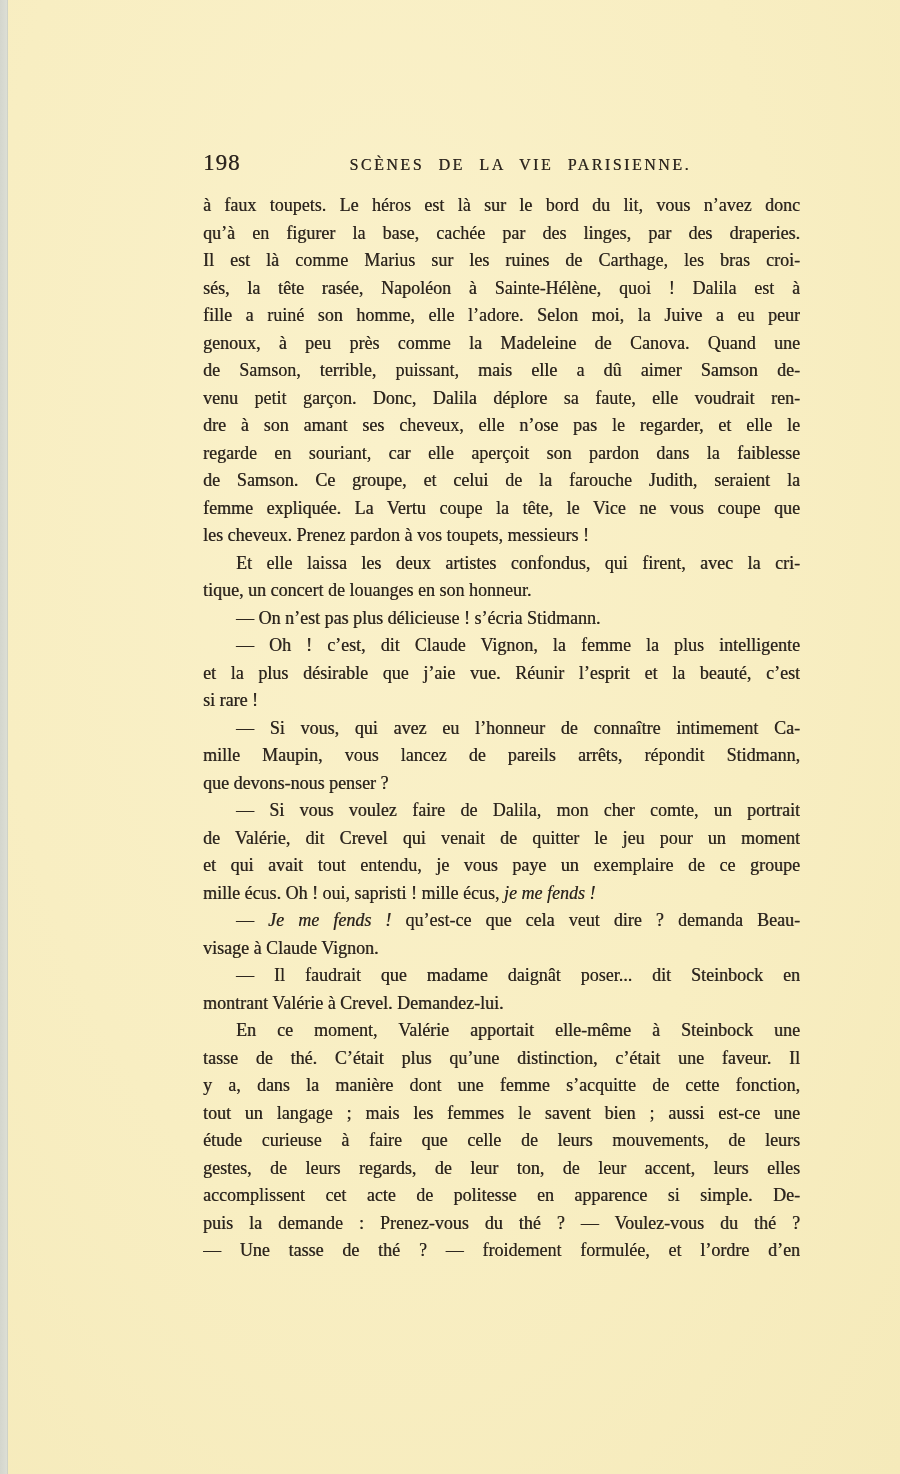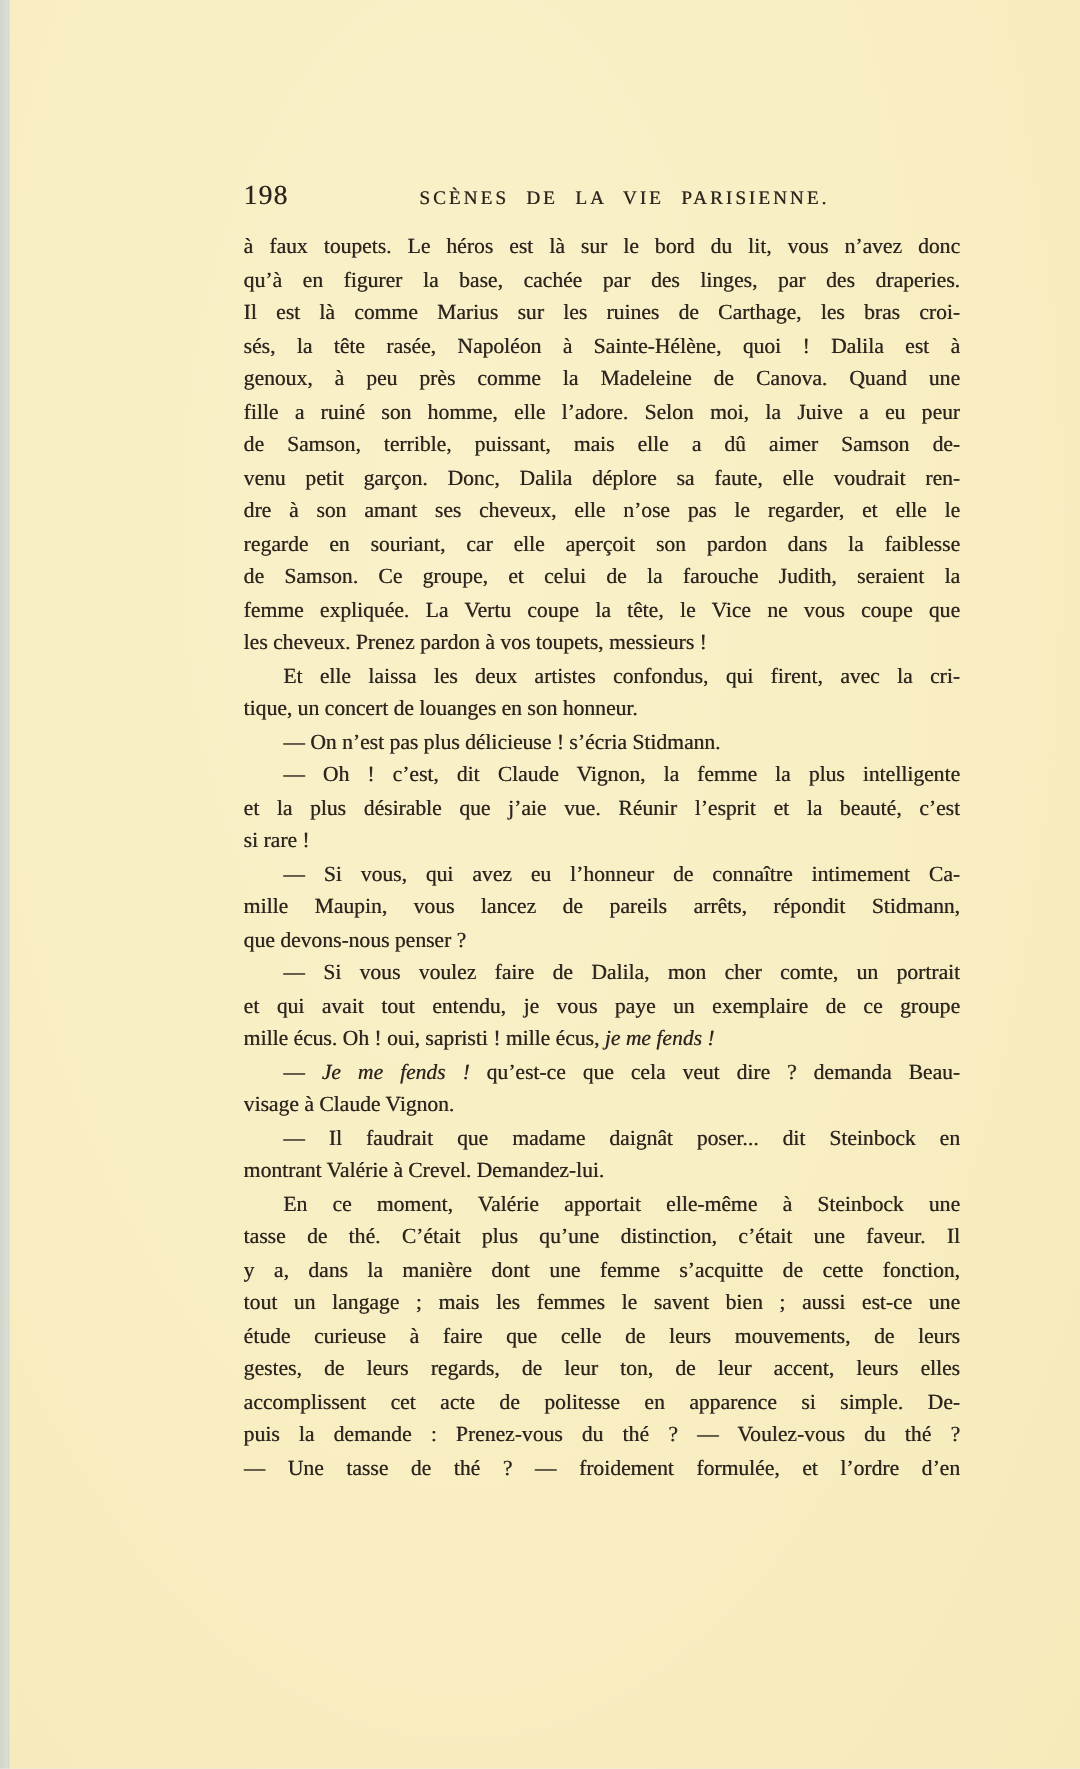--- a/index.html
+++ b/index.html
@@ -74,39 +74,40 @@
   <div class="text-block">
     <div class="page-header">
       <span class="page-number">198</span>
       <span class="running-title">SCÈNES DE LA VIE PARISIENNE.</span>
     </div>
     <div class="body-text">
         <div class="line just"><span>à faux toupets. Le héros est là sur le bord du lit, vous n’avez donc</span></div>
         <div class="line just"><span>qu’à en figurer la base, cachée par des linges, par des draperies.</span></div>
         <div class="line just"><span>Il est là comme Marius sur les ruines de Carthage, les bras croi-</span></div>
         <div class="line just"><span>sés, la tête rasée, Napoléon à Sainte-Hélène, quoi ! Dalila est à</span></div>
+        <div class="line just"><span>fille a ruiné son homme, elle l’adore. Selon moi, la Juive a eu peur</span></div>
         <div class="line just"><span>genoux, à peu près comme la Madeleine de Canova. Quand une</span></div>
-        <div class="line just"><span>fille a ruiné son homme, elle l’adore. Selon moi, la Juive a eu peur</span></div>
         <div class="line just"><span>de Samson, terrible, puissant, mais elle a dû aimer Samson de-</span></div>
         <div class="line just"><span>venu petit garçon. Donc, Dalila déplore sa faute, elle voudrait ren-</span></div>
         <div class="line just"><span>dre à son amant ses cheveux, elle n’ose pas le regarder, et elle le</span></div>
         <div class="line just"><span>regarde en souriant, car elle aperçoit son pardon dans la faiblesse</span></div>
         <div class="line just"><span>de Samson. Ce groupe, et celui de la farouche Judith, seraient la</span></div>
         <div class="line just"><span>femme expliquée. La Vertu coupe la tête, le Vice ne vous coupe que</span></div>
         <div class="line"><span>les cheveux. Prenez pardon à vos toupets, messieurs !</span></div>
         <div class="line indent just"><span>Et elle laissa les deux artistes confondus, qui firent, avec la cri-</span></div>
         <div class="line"><span>tique, un concert de louanges en son honneur.</span></div>
         <div class="line indent"><span>— On n’est pas plus délicieuse ! s’écria Stidmann.</span></div>
         <div class="line indent just"><span>— Oh ! c’est, dit Claude Vignon, la femme la plus intelligente</span></div>
         <div class="line just"><span>et la plus désirable que j’aie vue. Réunir l’esprit et la beauté, c’est</span></div>
         <div class="line"><span>si rare !</span></div>
         <div class="line indent just"><span>— Si vous, qui avez eu l’honneur de connaître intimement Ca-</span></div>
         <div class="line just"><span>mille Maupin, vous lancez de pareils arrêts, répondit Stidmann,</span></div>
         <div class="line"><span>que devons-nous penser ?</span></div>
         <div class="line indent just"><span>— Si vous voulez faire de Dalila, mon cher comte, un portrait</span></div>
+        <div class="line just"><span>de Valérie, dit Crevel qui venait de quitter le jeu pour un moment</span></div>
         <div class="line just"><span>et qui avait tout entendu, je vous paye un exemplaire de ce groupe</span></div>
         <div class="line"><span>mille écus. Oh ! oui, sapristi ! mille écus, </span><span class="it">je me fends !</span></div>
         <div class="line indent just"><span>— </span><span class="it">Je me fends !</span><span> qu’est-ce que cela veut dire ? demanda Beau-</span></div>
         <div class="line"><span>visage à Claude Vignon.</span></div>
         <div class="line indent just"><span>— Il faudrait que madame daignât poser... dit Steinbock en</span></div>
         <div class="line"><span>montrant Valérie à Crevel. Demandez-lui.</span></div>
         <div class="line indent just"><span>En ce moment, Valérie apportait elle-même à Steinbock une</span></div>
         <div class="line just"><span>tasse de thé. C’était plus qu’une distinction, c’était une faveur. Il</span></div>
         <div class="line just"><span>y a, dans la manière dont une femme s’acquitte de cette fonction,</span></div>
         <div class="line just"><span>tout un langage ; mais les femmes le savent bien ; aussi est-ce une</span></div>

